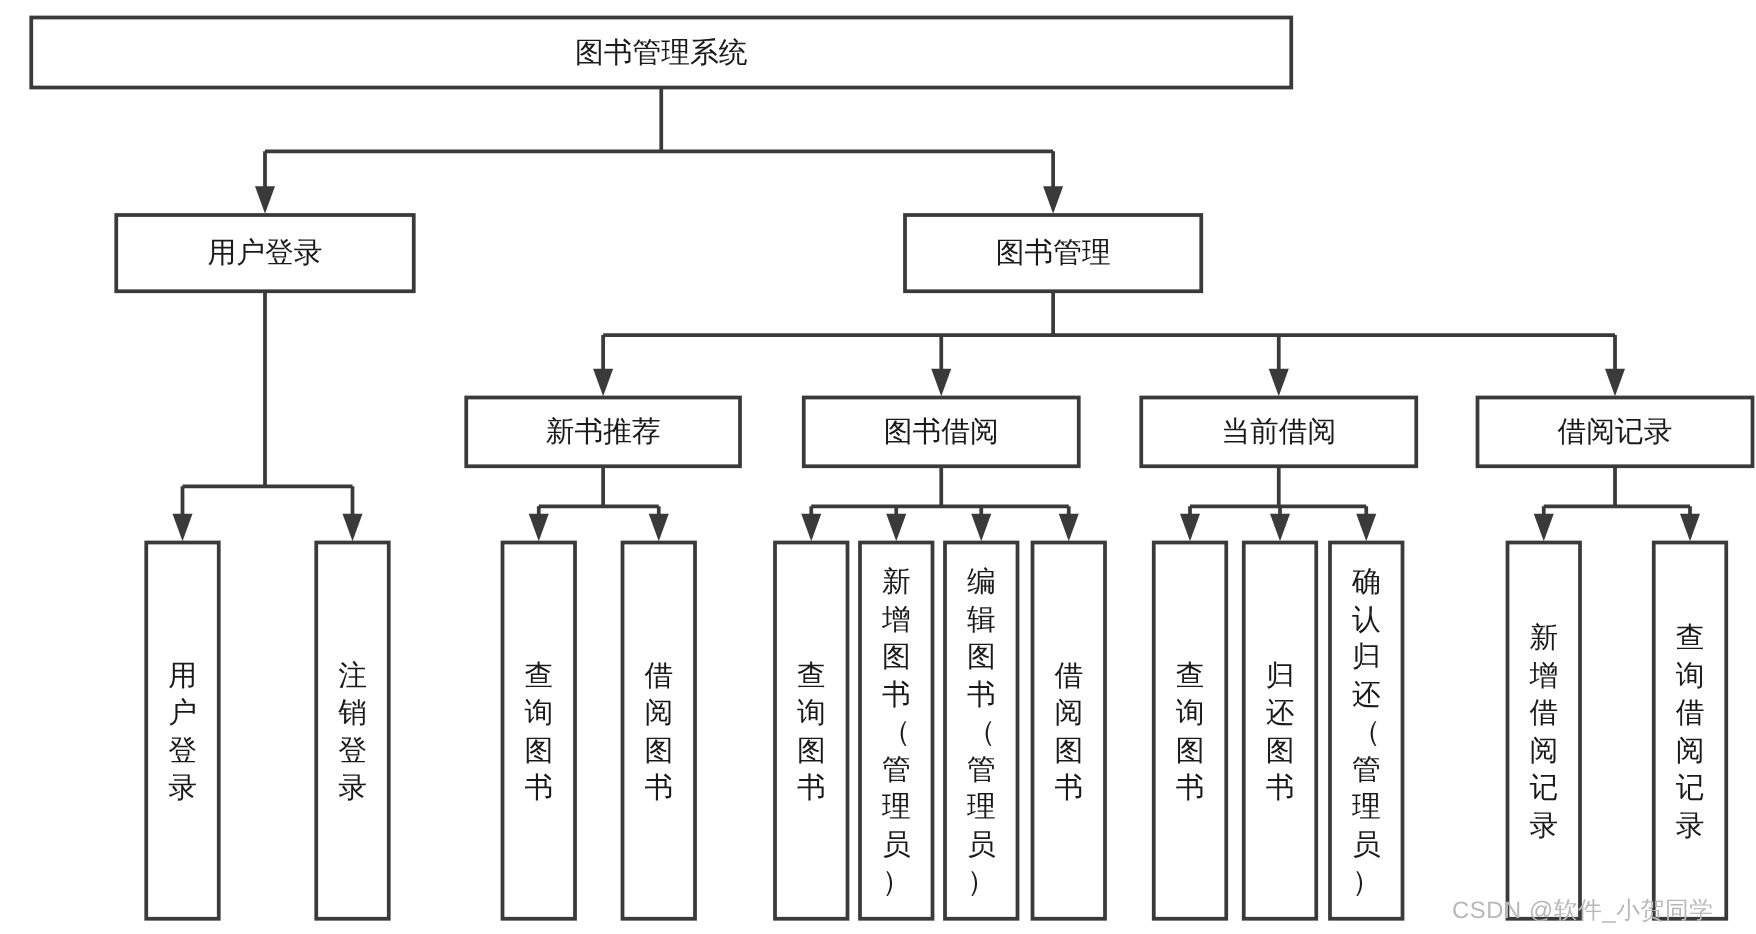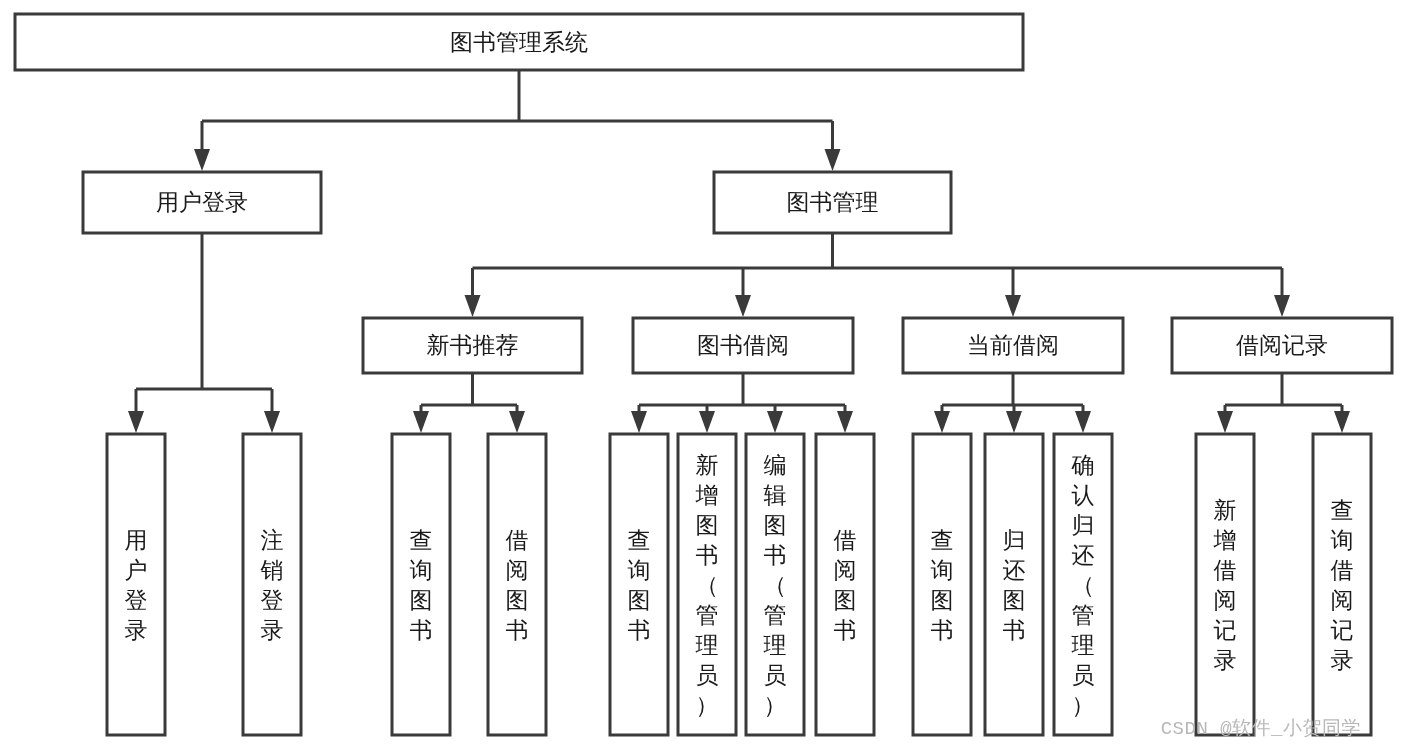--- a/index.html
+++ b/index.html
@@ -9,21 +9,21 @@
   }
   body {
     width: 1405px;
     height: 747px;
     position: relative;
     overflow: hidden;
     font-family: "DejaVu Sans", "Liberation Sans", sans-serif;
   }
   #diagram-root {
     position: absolute;
-    left: 2px;
+    left: 12px;
     top: 0;
     width: 1365px;
     height: 747px;
     text-align: right;
   }
   .node-box {
     fill: #ffffff;
     stroke: #3a3a3a;
     stroke-width: 3;
   }
@@ -46,21 +46,21 @@
   .node-label-vertical {
     fill: #1a1a1a;
     font-family: "DejaVu Sans", "Liberation Sans", sans-serif;
     font-size: 23px;
     text-anchor: middle;
   }
   .watermark-text {
     position: absolute;
     right: 6px;
     bottom: 6px;
-    font-family: Liberation Mono, monospace;
+    font-family: Liberation Sans, sans-serif;
     font-size: 19px;
     color: #b8b8b8;
     white-space: nowrap;
     letter-spacing: 0.5px;
   }
 </style>
 </head>
 <body>
 
 <div id="diagram-root">

